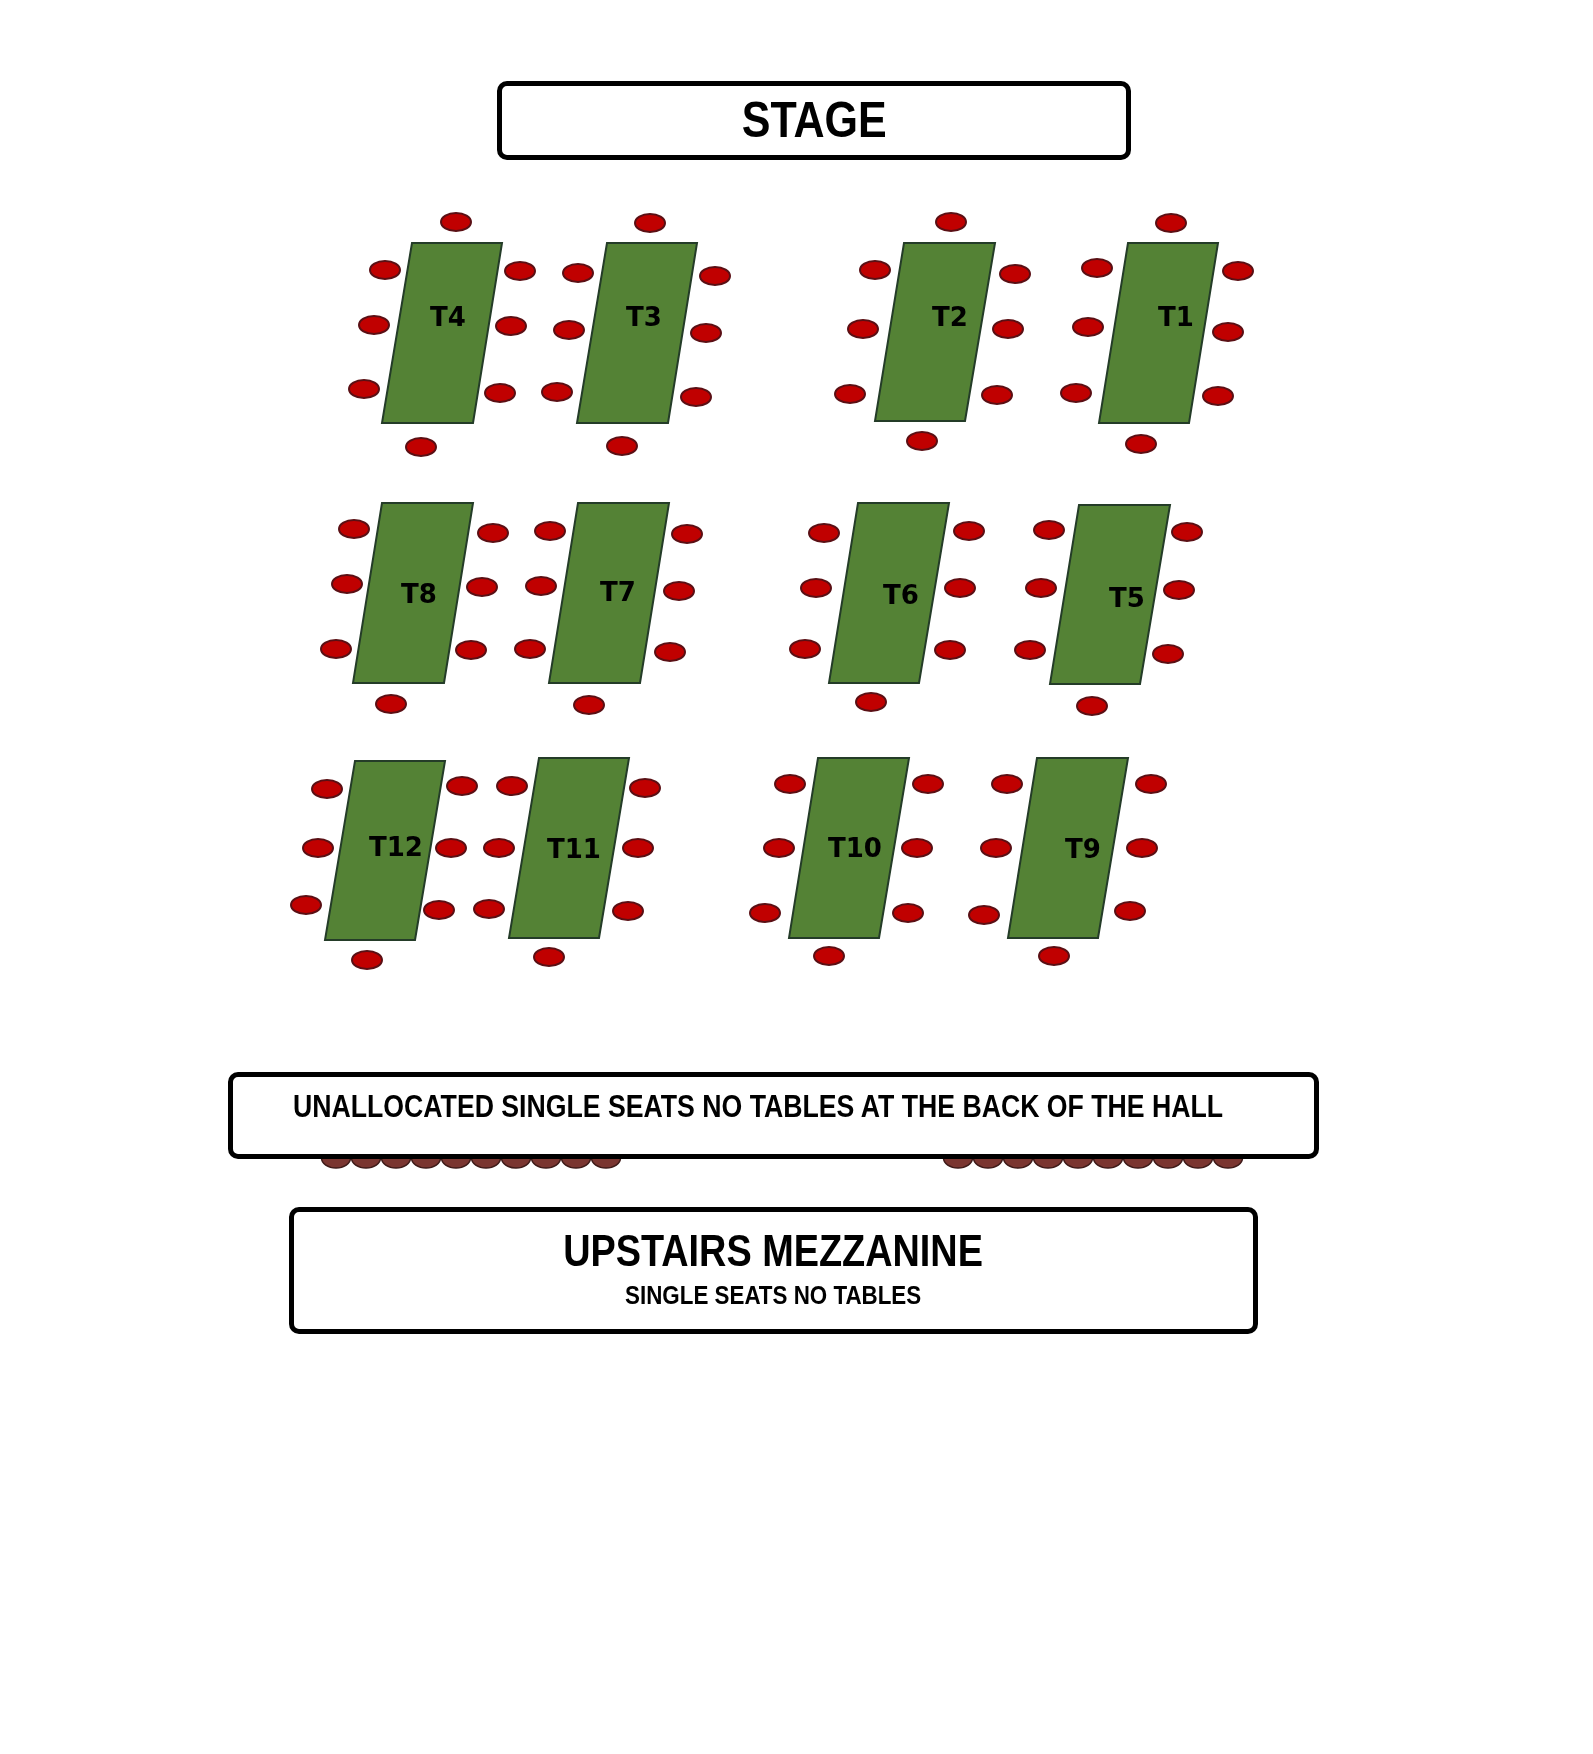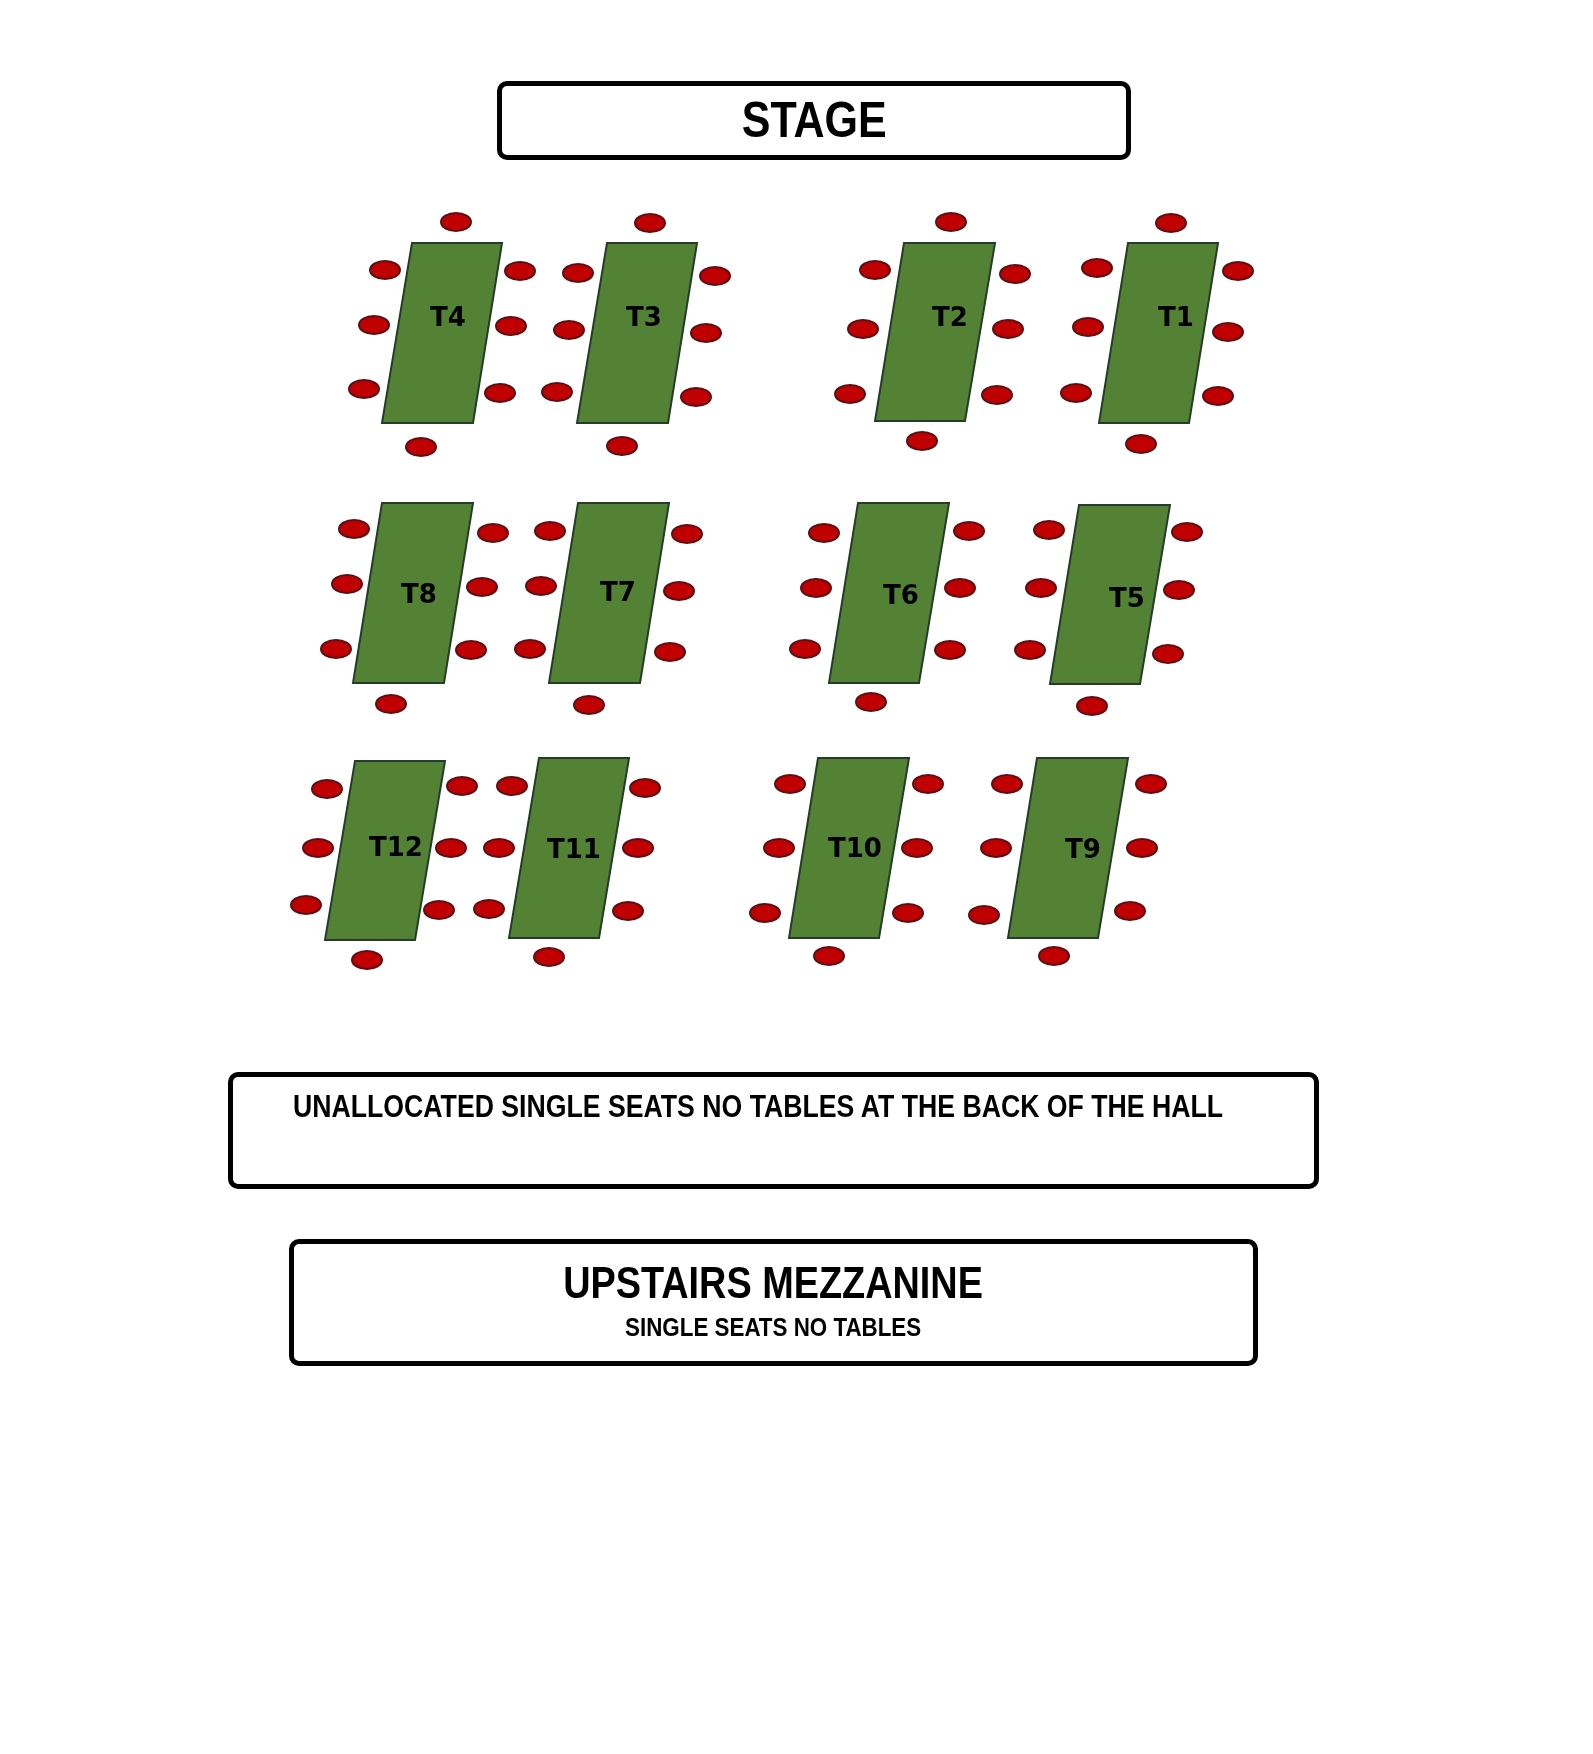--- a/index.html
+++ b/index.html
@@ -1,23 +1,23 @@
 <!DOCTYPE html>
 <html><head>
 <meta charset="utf-8">
 <style>
   html, body { margin:0; padding:0; background:#ffffff; }
   body { width:1593px; height:1754px; position:relative; overflow:hidden; font-family:"Liberation Sans", sans-serif; }
   .box { position:absolute; border:5px solid #000; box-sizing:border-box; background:#fff; border-radius:10px; }
   .cond { display:inline-block; font-weight:bold; color:#000; transform:scaleX(0.86); transform-origin:center; white-space:nowrap; }
   #stage-box { left:497px; top:81px; width:634px; height:79px; text-align:center; }
   #stage-label { font-size:50px; line-height:69px; }
-  #unalloc-box { left:228px; top:1072px; width:1091px; height:117px; }
+  #unalloc-box { left:228px; top:1072px; width:1091px; height:87px; }
   #unalloc-label { position:absolute; left:60px; top:12px; font-size:31px; transform-origin:left center; transform:scaleX(0.86); }
-  #mezz-box { left:289px; top:1207px; width:969px; height:127px; text-align:center;margin-top:32px; }
+  #mezz-box { left:289px; top:1207px; width:969px; height:127px; text-align:center; }
   #mezz-title { position:absolute; left:0; right:0; top:14px; font-size:44px; }
   #mezz-sub { position:absolute; left:0; right:0; top:68px; font-size:26px; }
   svg#floor { position:absolute; left:0; top:0; }
   .table-poly { fill:#548235; stroke:#243c28; stroke-width:2; }
   .table-label { font-family:"DejaVu Sans", sans-serif; font-weight:bold; font-size:26px; fill:#000; }
   .seat { fill:#c00000; stroke:#5a0f14; stroke-width:2; }
   .bench-seat { fill:#7a3530; stroke:#3f1a18; stroke-width:1.5; }
 </style>
 </head>
 <body>

